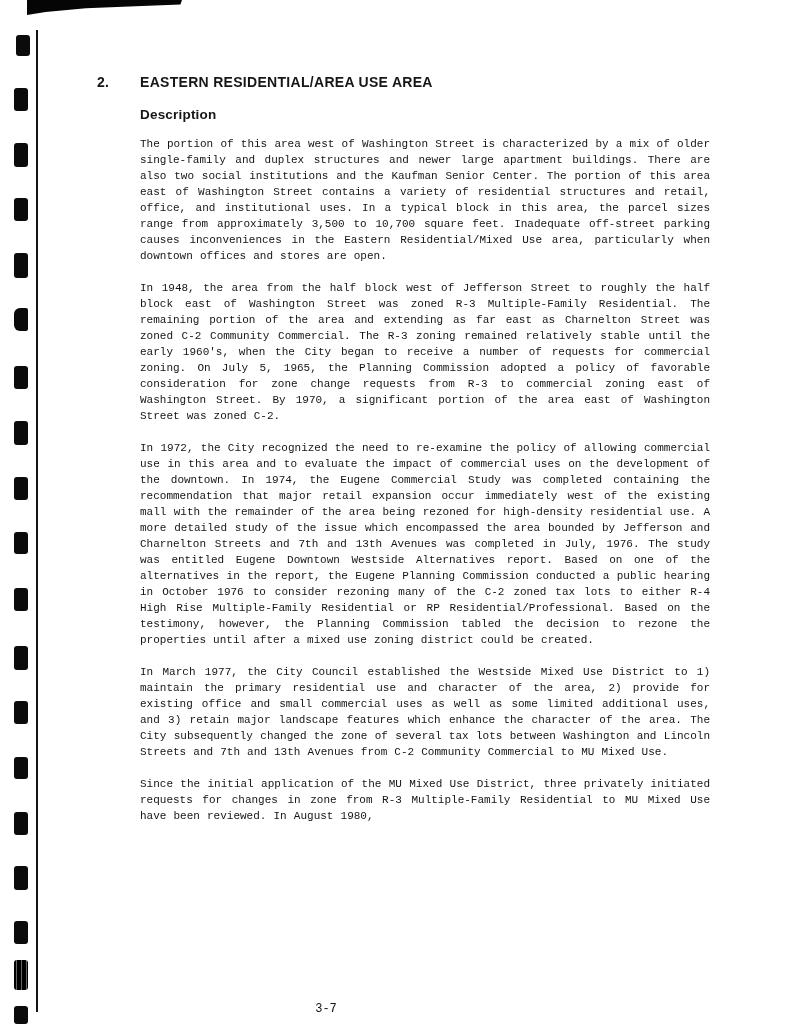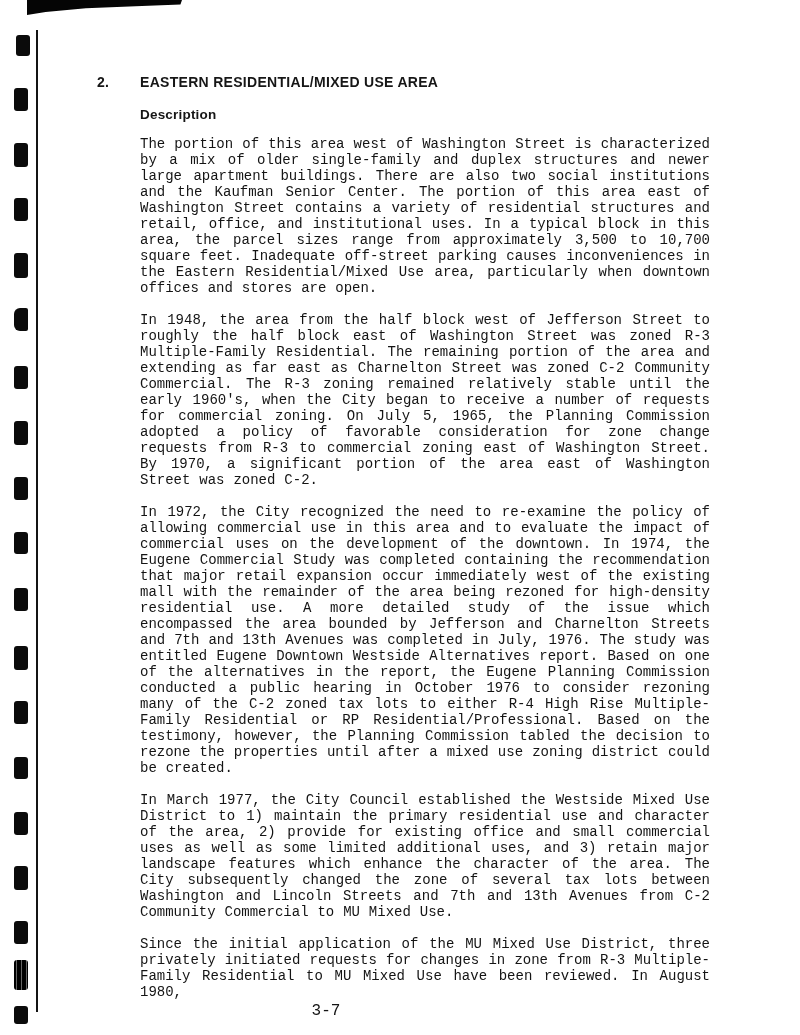--- a/index.html
+++ b/index.html
@@ -43,28 +43,28 @@
   }
   .sec-num { width: 43px; flex: 0 0 43px; }
   .sec-title { margin: 0; font-size: 14px; font-weight: bold; display: inline; }
   h2.subhead {
     font-family: "Liberation Sans", sans-serif;
     font-weight: bold; font-size: 13.5px; color: #161616;
     margin: 16px 0 14px 43px; letter-spacing: 0.2px;
   }
   p.body-para {
     margin: 0 0 16px 43px; width: 570px;
-    font-size: 14px; line-height: 16px;
+    font-size: 11px; line-height: 16px;
     text-align: justify; text-justify: inter-word;
     color: #141414;
     word-spacing: 0.5px;
   }
   .page-number {
     position: absolute; top: 1002px; left: 0; width: 652px;
-    text-align: center; font-size: 16px; color: #141414;
+    text-align: center; font-size: 12px; color: #141414;
     font-family: "Liberation Mono", "DejaVu Sans Mono", monospace;
   }
 </style>
 </head>
 <body>
 
 <div class="page">
 
   <div class="scan-bar-top"></div>
   <div class="scan-edge-line"></div>
@@ -87,21 +87,21 @@
     <div class="hole" style="top:812px;"></div>
     <div class="hole" style="top:866px; height:24px;"></div>
     <div class="hole" style="top:921px;"></div>
     <div class="hole textured" style="top:960px;"></div>
     <div class="hole" style="top:1006px; height:18px;"></div>
   </div>
 
   <div class="content">
     <div class="title-row">
       <span class="sec-num">2.</span>
-      <span class="sec-title">EASTERN RESIDENTIAL/MIXED USE AREA</span>
+      <span class="sec-title">EASTERN RESIDENTIAL/AREA USE AREA</span>
     </div>
 
     <h2 class="subhead" style="margin-top:0;">Description</h2>
     <p class="body-para">The portion of this area west of Washington Street is characterized by a mix of older single-family and duplex structures and newer large apartment buildings. There are also two social institutions and the Kaufman Senior Center. The portion of this area east of Washington Street contains a variety of residential structures and retail, office, and institutional uses. In a typical block in this area, the parcel sizes range from approximately 3,500 to 10,700 square feet. Inadequate off-street parking causes inconveniences in the Eastern Residential/Mixed Use area, particularly when downtown offices and stores are open.</p>
 
     <p class="body-para">In 1948, the area from the half block west of Jefferson Street to roughly the half block east of Washington Street was zoned R-3 Multiple-Family Residential. The remaining portion of the area and extending as far east as Charnelton Street was zoned C-2 Community Commercial. The R-3 zoning remained relatively stable until the early 1960's, when the City began to receive a number of requests for commercial zoning. On July 5, 1965, the Planning Commission adopted a policy of favorable consideration for zone change requests from R-3 to commercial zoning east of Washington Street. By 1970, a significant portion of the area east of Washington Street was zoned C-2.</p>
     <p class="body-para">In 1972, the City recognized the need to re-examine the policy of allowing commercial use in this area and to evaluate the impact of commercial uses on the development of the downtown. In 1974, the Eugene Commercial Study was completed containing the recommendation that major retail expansion occur immediately west of the existing mall with the remainder of the area being rezoned for high-density residential use. A more detailed study of the issue which encompassed the area bounded by Jefferson and Charnelton Streets and 7th and 13th Avenues was completed in July, 1976. The study was entitled Eugene Downtown Westside Alternatives report. Based on one of the alternatives in the report, the Eugene Planning Commission conducted a public hearing in October 1976 to consider rezoning many of the C-2 zoned tax lots to either R-4 High Rise Multiple-Family Residential or RP Residential/Professional. Based on the testimony, however, the Planning Commission tabled the decision to rezone the properties until after a mixed use zoning district could be created.</p>
     <p class="body-para">In March 1977, the City Council established the Westside Mixed Use District to 1) maintain the primary residential use and character of the area, 2) provide for existing office and small commercial uses as well as some limited additional uses, and 3) retain major landscape features which enhance the character of the area. The City subsequently changed the zone of several tax lots between Washington and Lincoln Streets and 7th and 13th Avenues from C-2 Community Commercial to MU Mixed Use.</p>
     <p class="body-para">Since the initial application of the MU Mixed Use District, three privately initiated requests for changes in zone from R-3 Multiple-Family Residential to MU Mixed Use have been reviewed. In August 1980,</p>
   </div>

